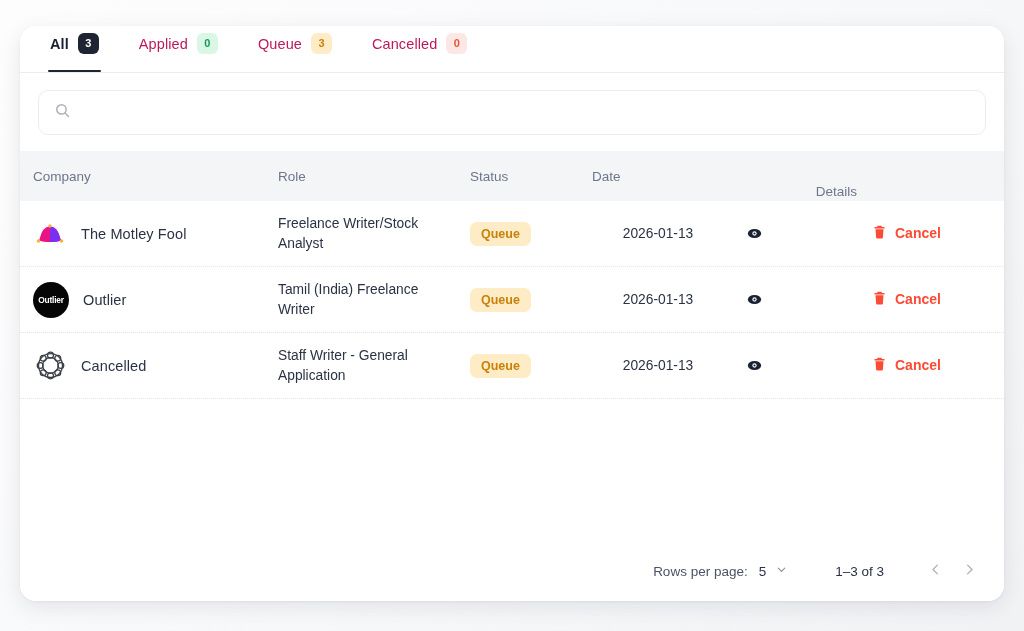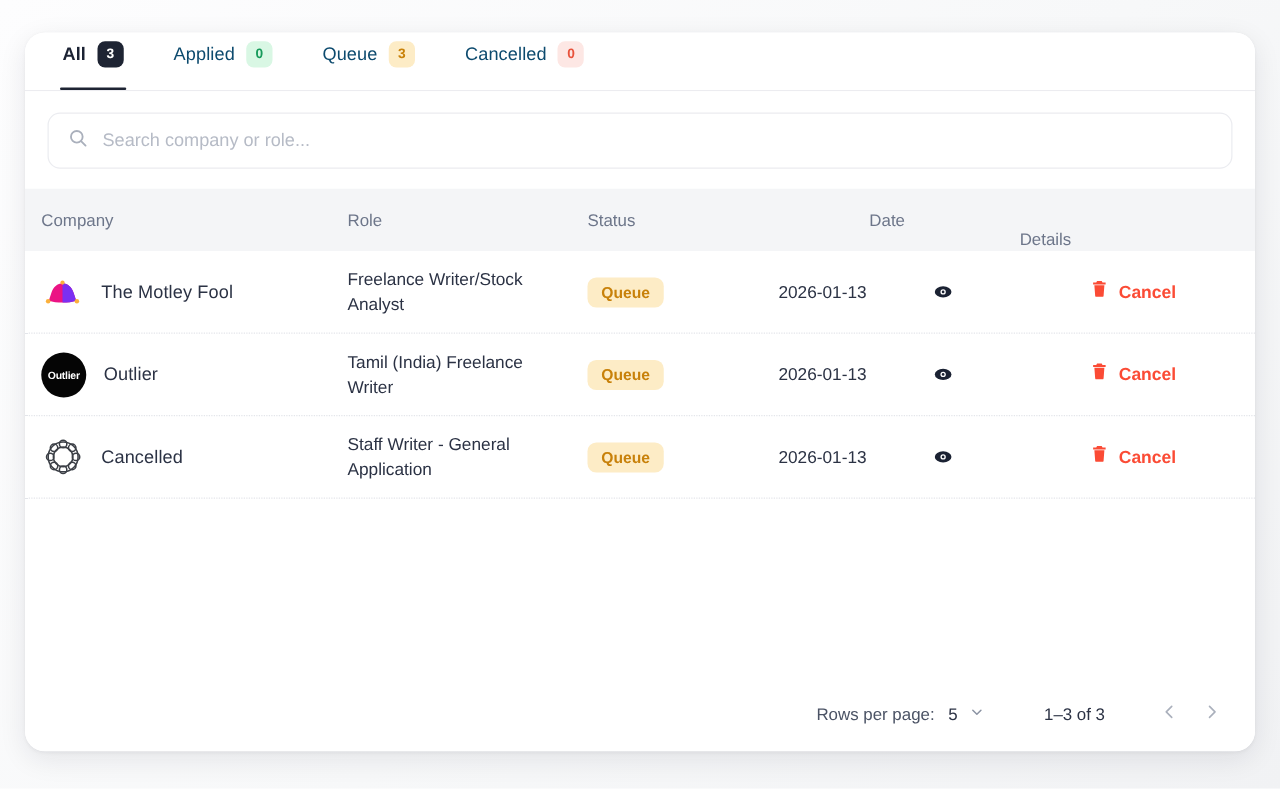--- a/index.html
+++ b/index.html
@@ -55,21 +55,21 @@
     display: flex;
     align-items: center;
     gap: 9px;
     padding: 0 16px 10px 16px;
     cursor: pointer;
     height: 47px;
     justify-content: center;
   }
   .tab-label {
     font-size: 14.5px;
-    color: #0c4a6e;
+    color: #be185d;
     letter-spacing: .1px;
   }
   .tab.active .tab-label {
     color: #1b2233;
     font-weight: bold;
   }
   .tab.active::after {
     content: "";
     position: absolute;
     left: 14px;
@@ -145,21 +145,21 @@
 
   .c-company { width: 258px; padding-left: 13px; display: flex; align-items: center; gap: 14px; text-align: center; }
   .c-role    { width: 192px; }
   .c-status  { width: 122px; }
   .c-date    { width: 140px; }
   .c-details { width: 125px; }
   .c-action  { flex: 1; }
 
   .thead .c-company { padding-left: 13px; }
   .thead .c-status  { text-align: left; }
-  .thead .c-date    { text-align: right; padding-right: 8px; }
+  .thead .c-date    { text-align: left; padding-right: 8px; }
   .thead .c-details { text-align: right; padding-left: 4px; padding-bottom: 3px; margin-top: 34px; }
 
   .company-name {
     font-size: 14.5px;
     color: #2b3244;
     letter-spacing: .1px;
   }
   .role-text {
     font-size: 13.8px;
     color: #2b3244;
@@ -278,21 +278,20 @@
     </div>
 
     <div class="search-wrap">
       <div class="search-box">
         <span>
           <svg width="17" height="17" viewBox="0 0 24 24" fill="none" stroke="#aab0bc" stroke-width="2.1" stroke-linecap="round">
             <circle cx="10.5" cy="10.5" r="6.6"></circle>
             <line x1="15.6" y1="15.6" x2="20.4" y2="20.4"></line>
           </svg>
         </span>
-        <input class="search-input" type="text" placeholder="Search company or role..." style="">
       </div>
     </div>
 
     <div class="table">
 
       <div class="thead">
         <div class="c-company">Company</div>
         <div class="c-role">Role</div>
         <div class="c-status">Status</div>
         <div class="c-date">Date</div>

